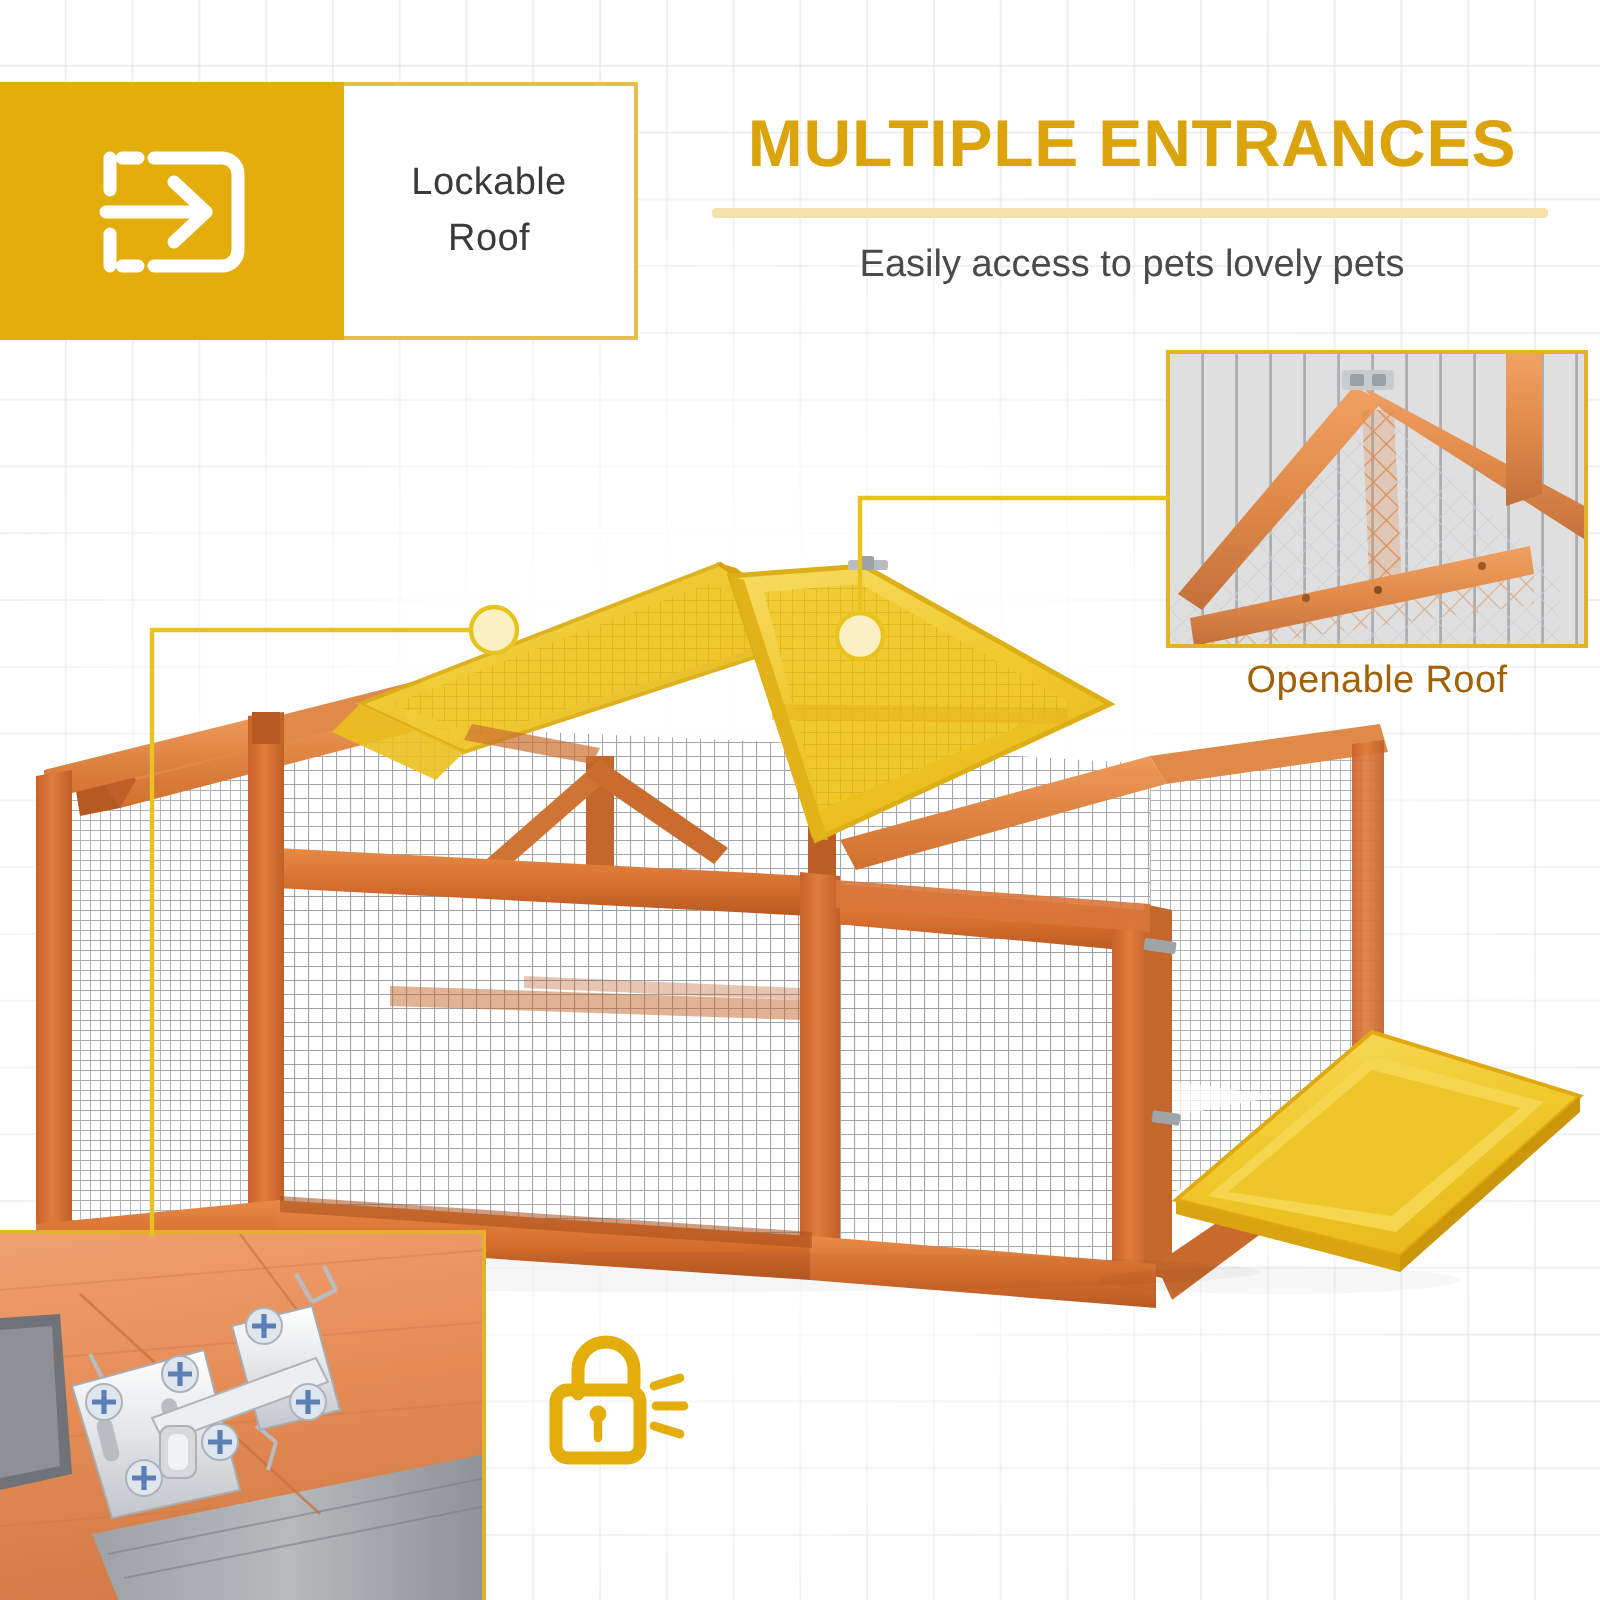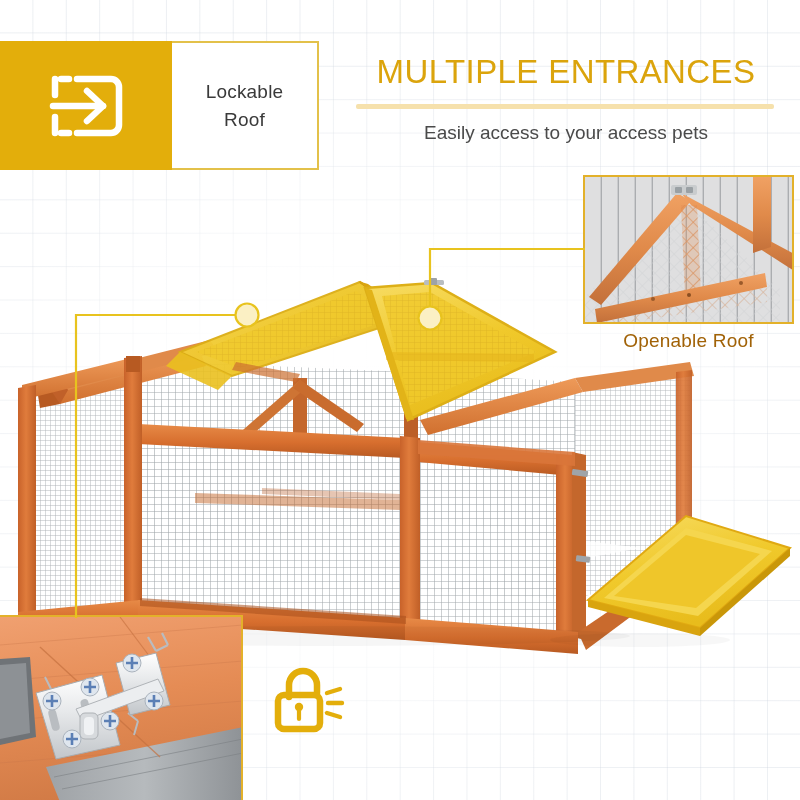--- a/index.html
+++ b/index.html
@@ -78,21 +78,21 @@
   #headline-wrap {
     position: absolute;
     left: 356px;
     top: 52px;
     width: 420px;
     text-align: center;
   }
   #headline {
     font-size: 33px;
     line-height: 40px;
-    font-weight: 400;
+    font-weight: 700;
     color: #DBA40C;
     letter-spacing: 0.4px;
     white-space: nowrap;
   }
   #headline-rule {
     margin-top: 12px;
     width: 418px;
     height: 5px;
     background: #F6E1AC;
     border-radius: 2px;
@@ -469,21 +469,21 @@
       <div class="badge-label">
         <span>Lockable</span><br>
         <span>Roof</span>
       </div>
     </div>
   </div>
 
   <div id="headline-wrap">
     <div id="headline">MULTIPLE ENTRANCES</div>
     <div id="headline-rule"></div>
-    <div id="subhead">Easily access to your access pets</div>
+    <div id="subhead">Easily access to pets lovely pets</div>
   </div>
 
   <svg id="padlock" viewBox="0 0 74 78" aria-hidden="true">
 
     <path d="M17 36 V24 a14 14 0 0 1 28 0 V32" fill="none" stroke="#E3AE0B" stroke-width="6.5" stroke-linecap="round"></path>
 
     <rect x="6" y="34" width="42" height="34" rx="6" fill="none" stroke="#E3AE0B" stroke-width="6.5"></rect>
 
     <circle cx="27" cy="46" r="4.2" fill="#E3AE0B"></circle>
     <path d="M27 49 V58" stroke="#E3AE0B" stroke-width="4.2" stroke-linecap="round"></path>

